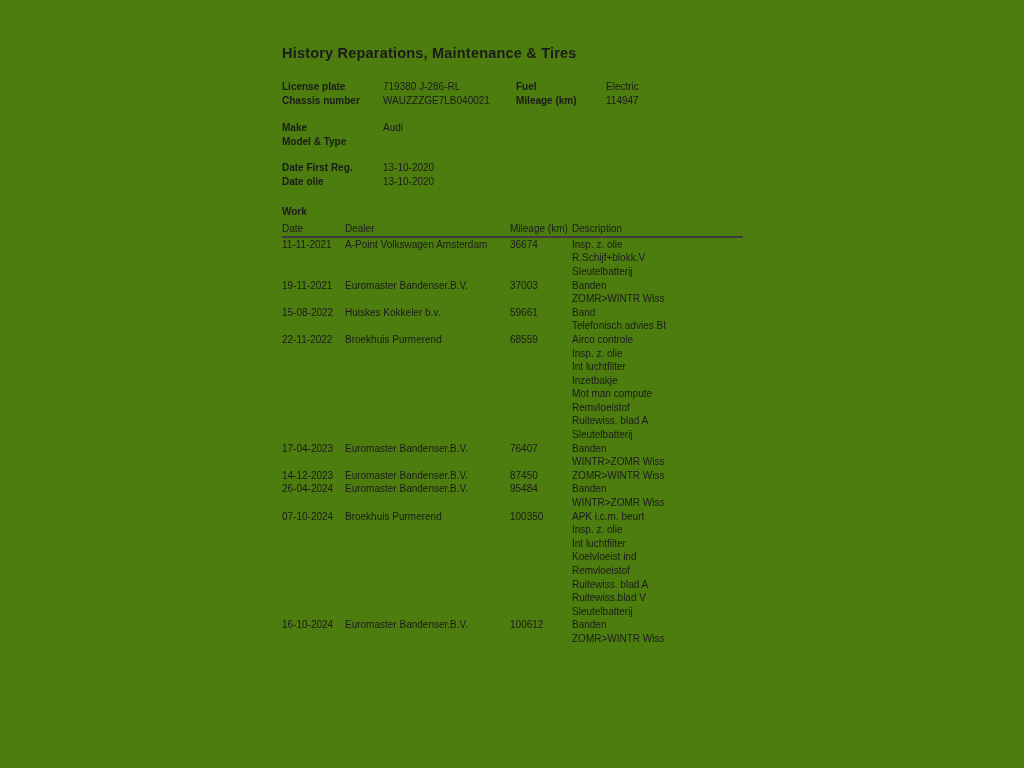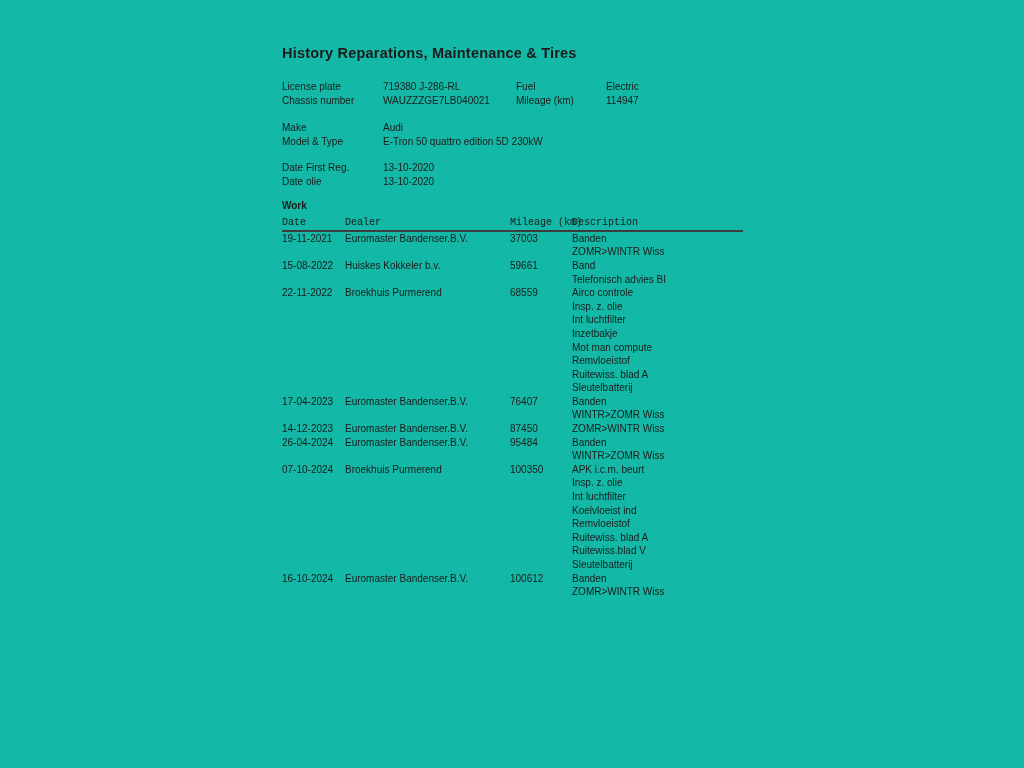--- a/index.html
+++ b/index.html
@@ -8,21 +8,21 @@
     width: 1024px;
     height: 768px;
     font-family: "Liberation Sans", "DejaVu Sans", sans-serif;
     color: #1b1b1b;
     overflow: hidden;
   }
   .page {
     position: relative;
     width: 1024px;
     height: 768px;
-    background: #14b8a6;
+    background: #4d7c0f;
   }
   .content {
     position: absolute;
     left: 282px;
     top: 44px;
     width: 461px;
   }
   .title {
     font-size: 14.5px;
     font-weight: bold;
@@ -31,26 +31,26 @@
     margin-bottom: 18px;
     white-space: nowrap;
   }
   .info-grid {
     display: grid;
     font-size: 10px;
     line-height: 13.6px;
   }
   .info-grid.four-col { grid-template-columns: 101px 133px 90px 1fr; }
   .info-grid.two-col  { grid-template-columns: 101px 1fr; }
-  .lbl { font-weight: normal; white-space: nowrap; }
+  .lbl { font-weight: bold; white-space: nowrap; }
   .val { white-space: nowrap; }
   .gap-make  { margin-top: 14px; }
   .gap-dates { margin-top: 13px; }
   .work-label {
-    margin-top: 10px;
+    margin-top: 16px;
     font-size: 10px;
     line-height: 13.6px;
     font-weight: bold;
   }
   table.work-table {
     margin-top: 4px;
     width: 461px;
     table-layout: fixed;
     border-collapse: collapse;
     font-size: 10px;
@@ -62,21 +62,21 @@
     text-align: left;
     font-weight: normal;
     white-space: nowrap;
   }
   col.c-date    { width: 63px; }
   col.c-dealer  { width: 165px; }
   col.c-mileage { width: 62px; }
   col.c-desc    { width: 171px; }
   th.c-mileage, td.c-mileage { text-align: right; }
   th.c-desc, td.c-desc { padding-left: 8px; }
-  thead th { border-bottom: 2px solid #3d3d3d; font-family: Liberation Mono, monospace; }
+  thead th { border-bottom: 2px solid #3d3d3d; }
   .desc-line { white-space: nowrap; }
 </style>
 </head>
 <body>
 
 <div class="page">
   <div class="content">
 
     <div class="title">History Reparations, Maintenance &amp; Tires</div>
 
@@ -89,21 +89,20 @@
       <span class="lbl">Chassis number</span>
       <span class="val">WAUZZZGE7LB040021</span>
       <span class="lbl">Mileage (km)</span>
       <span class="val">114947</span>
     </div>
 
     <div class="info-grid two-col gap-make">
       <span class="lbl">Make</span>
       <span class="val">Audi</span>
       <span class="lbl">Model &amp; Type</span>
-      <span class="val">E-Tron 50 quattro edition 5D 230kW</span>
     </div>
 
     <div class="info-grid two-col gap-dates">
       <span class="lbl">Date First Reg.</span>
       <span class="val">13-10-2020</span>
       <span class="lbl">Date olie</span>
       <span class="val">13-10-2020</span>
     </div>
 
     <div class="work-label">Work</div>
@@ -117,20 +116,30 @@
       </colgroup>
       <thead>
         <tr>
           <th class="c-date">Date</th>
           <th class="c-dealer">Dealer</th>
           <th class="c-mileage">Mileage (km)</th>
           <th class="c-desc">Description</th>
         </tr>
       </thead>
       <tbody id="work-tbody">
+  <tr>
+    <td class="c-date">11-11-2021</td>
+    <td class="c-dealer">A-Point Volkswagen Amsterdam</td>
+    <td class="c-mileage">36674</td>
+    <td class="c-desc">
+              <div class="desc-line">Insp. z. olie</div>
+              <div class="desc-line">R.Schijf+blokk.V</div>
+              <div class="desc-line">Sleutelbatterij</div>
+            </td>
+  </tr>
 
   <tr>
     <td class="c-date">19-11-2021</td>
     <td class="c-dealer">Euromaster Bandenser.B.V.</td>
     <td class="c-mileage">37003</td>
     <td class="c-desc">
               <div class="desc-line">Banden</div>
               <div class="desc-line">ZOMR&gt;WINTR Wiss</div>
             </td>
   </tr>

